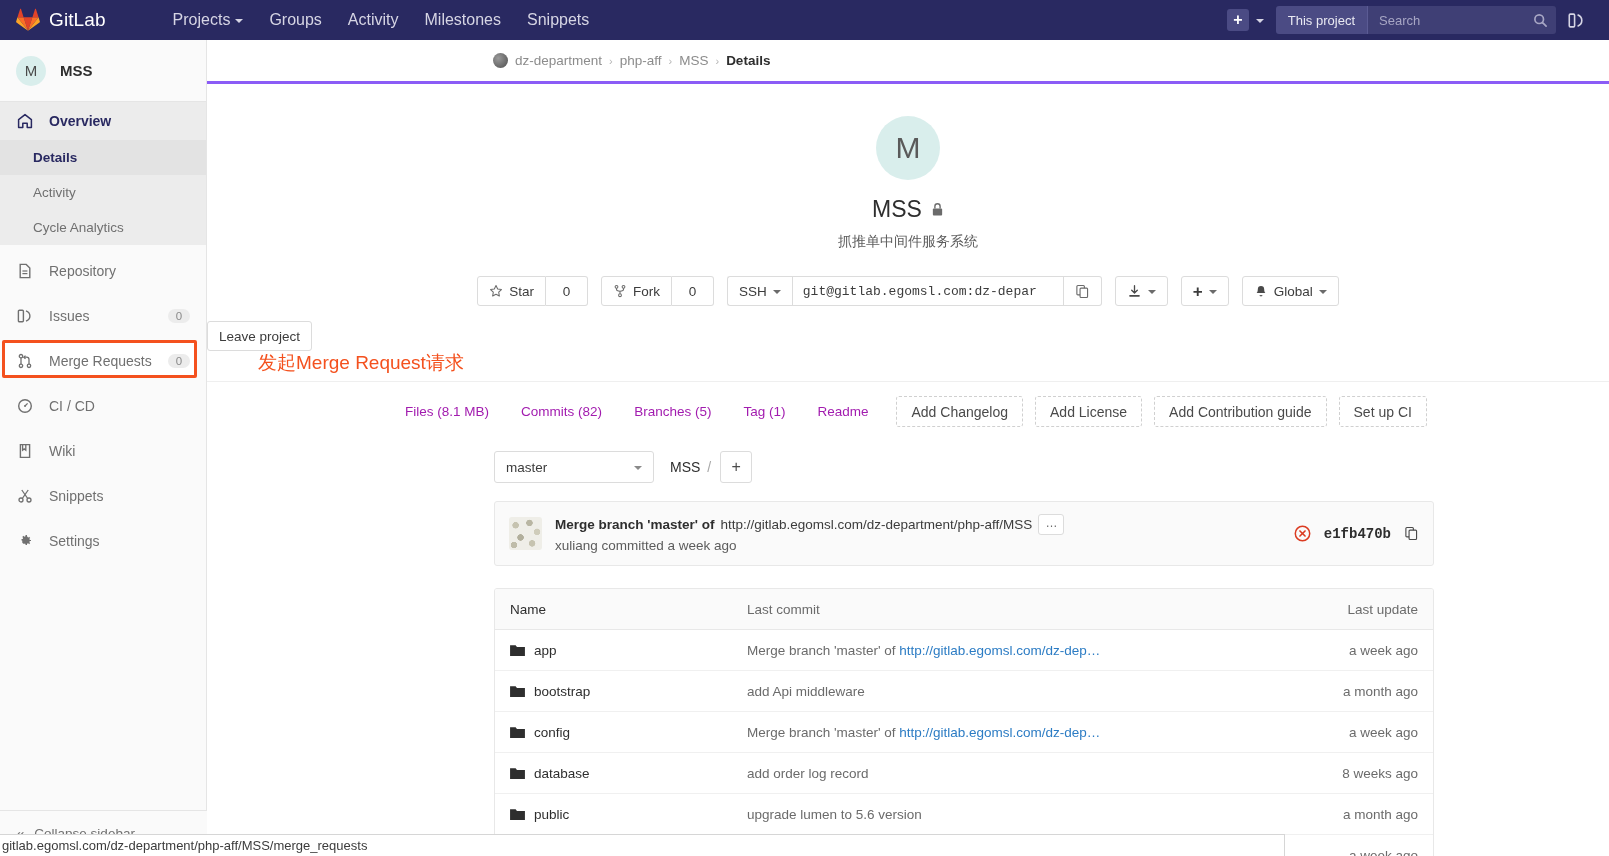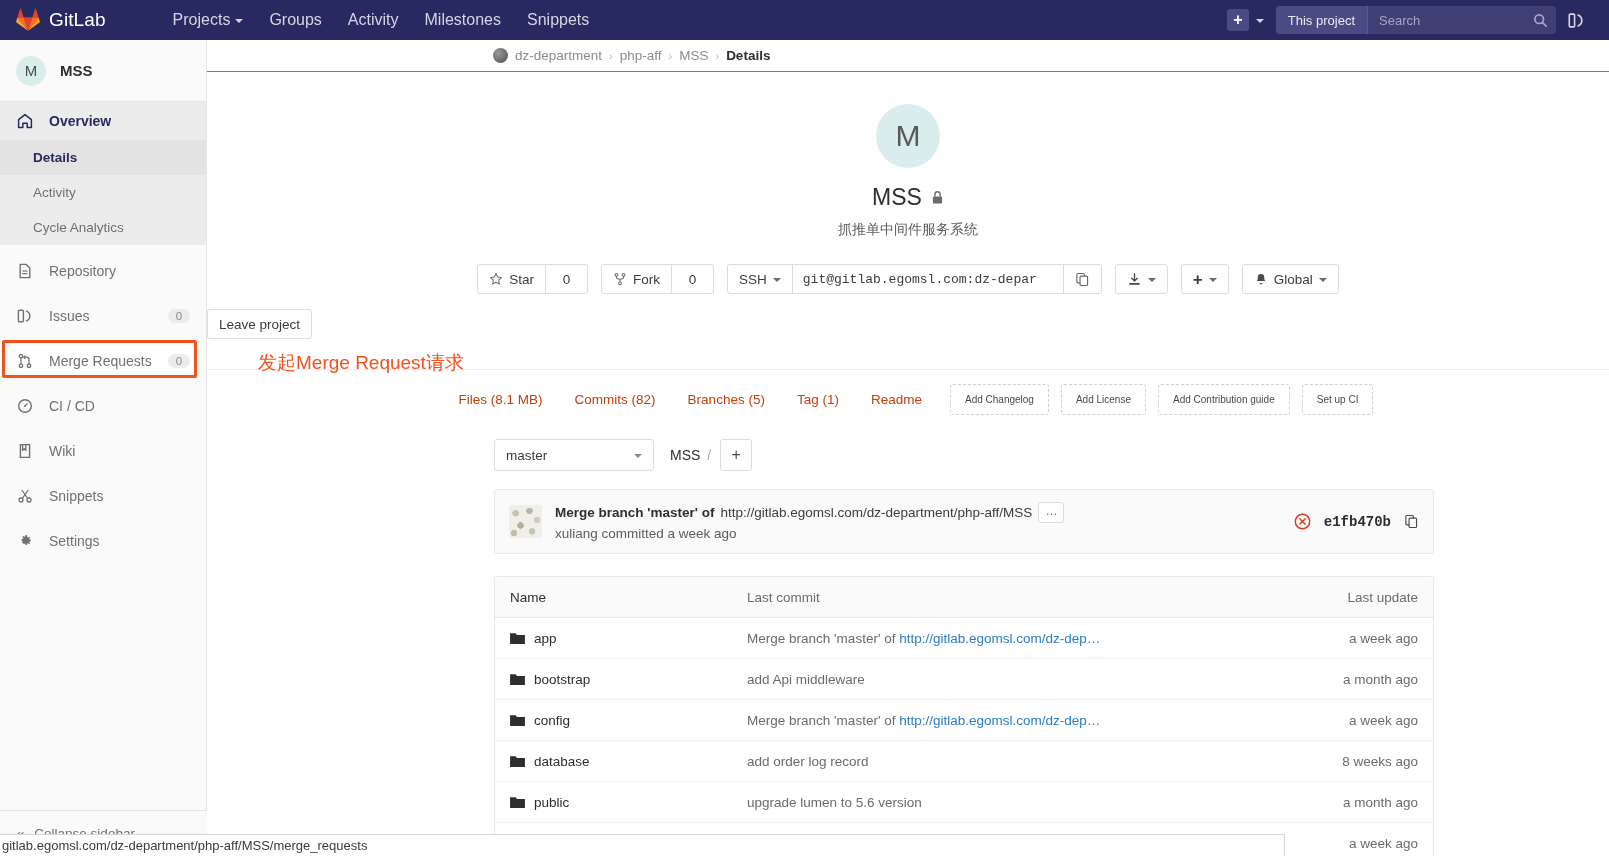--- a/index.html
+++ b/index.html
@@ -96,23 +96,23 @@
   .hl-box {
     position: absolute; left: 2px; top: 300px; width: 195px; height: 38px;
     border: 3px solid #f4511e; background: #fff; border-radius: 2px;
     pointer-events: none; z-index: 5;
   }
 
   
   .main { position: absolute; top: 40px; left: 207px; width: 1402px; height: 816px; background: #fff; }
 
   .breadcrumb {
-    height: 32px; display: flex; align-items: center; gap: 7px;
+    height: 44px; display: flex; align-items: center; gap: 7px;
     padding: 0 24px 0 286px; font-size: 13.5px; color: #8c8c8c;
-    border-bottom: 1px solid #8b5cf6;
+    border-bottom: 3px solid #8b5cf6;
   }
   .bc-avatar {
     width: 15px; height: 15px; border-radius: 50%;
     background: radial-gradient(circle at 35% 35%, #9a9a9a, #4d4d4d);
     flex: none;
   }
   .bc-sep { color: #b5b5b5; font-size: 11px; }
   .bc-cur { color: #2e2e2e; font-weight: 600; }
   .breadcrumb a { color: #8c8c8c; text-decoration: none; }
 
@@ -147,25 +147,25 @@
     font-size: 13px; color: #3c3c3c; width: 272px; overflow: hidden; white-space: nowrap;
   }
   .clone-copy { border-radius: 0 3px 3px 0; border-left: none; width: 38px; justify-content: center; }
   .leave-row { margin-top: 15px; display: flex; justify-content: flex-start; }
 
   .stats-row {
     margin-top: 30px; border-top: 1px solid #efefef;
     display: flex; align-items: center; justify-content: center;
     padding: 14px 0 16px; gap: 0;
   }
-  .stat { font-size: 13.5px; color: #c2410c; padding: 0 16px; cursor: pointer; white-space: nowrap; }
+  .stat { font-size: 13.5px; color: #a21caf; padding: 0 16px; cursor: pointer; white-space: nowrap; }
   .dashed-btn {
     border: 1px dashed #d0d0d0; border-radius: 3px; background: #fff;
     height: 31px; display: flex; align-items: center; padding: 0 14px;
-    font-size: 10px; color: #4a4a4a; margin-left: 12px; cursor: pointer; white-space: nowrap;
+    font-size: 14px; color: #4a4a4a; margin-left: 12px; cursor: pointer; white-space: nowrap;
   }
 
   
   .files-wrap { padding: 0 175px 0 287px; }
   .files-toolbar { display: flex; align-items: center; padding-top: 8px; }
   .branch-sel {
     width: 160px; height: 32px; border: 1px solid #dcdcdc; border-radius: 3px;
     background: #fff; display: flex; align-items: center; justify-content: space-between;
     padding: 0 11px; font-size: 13.5px; color: #3c3c3c; cursor: pointer;
   }

